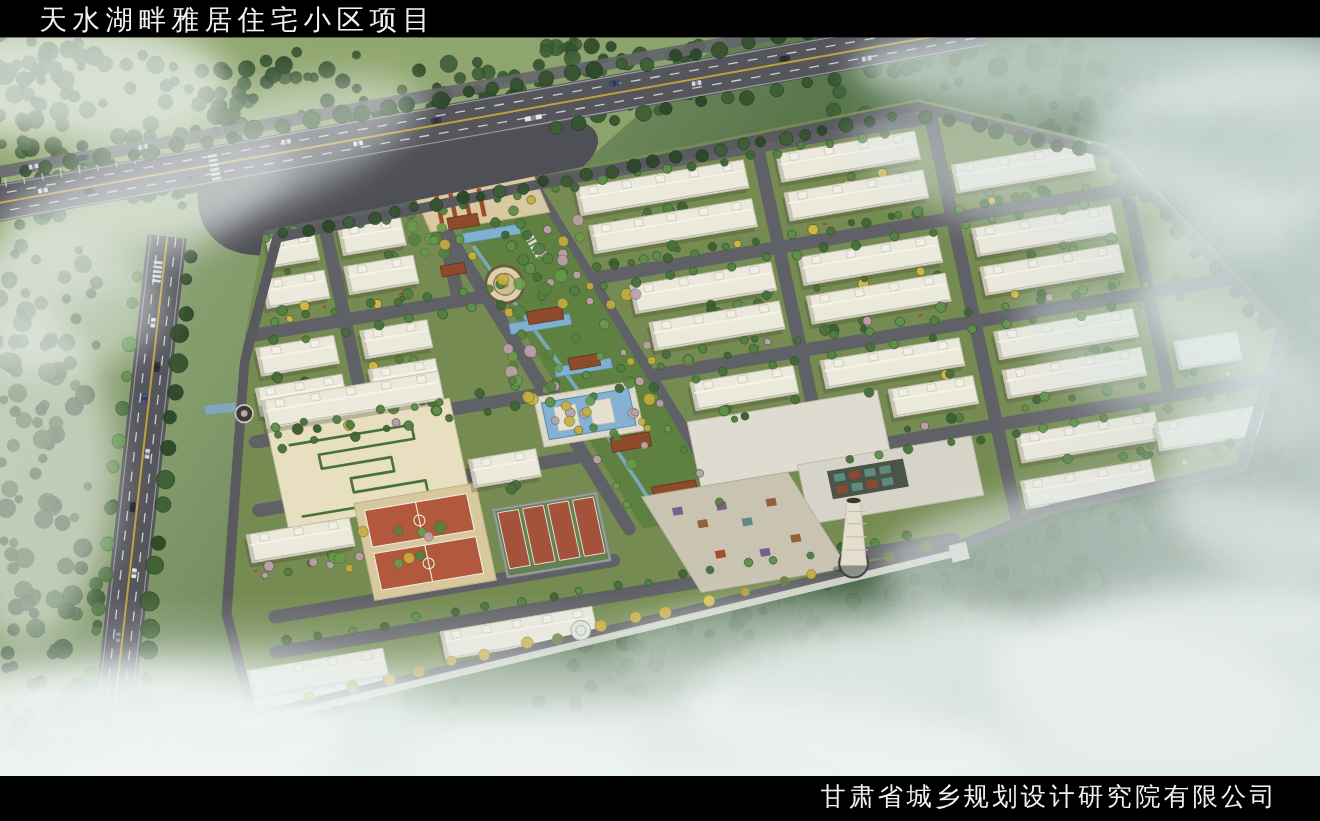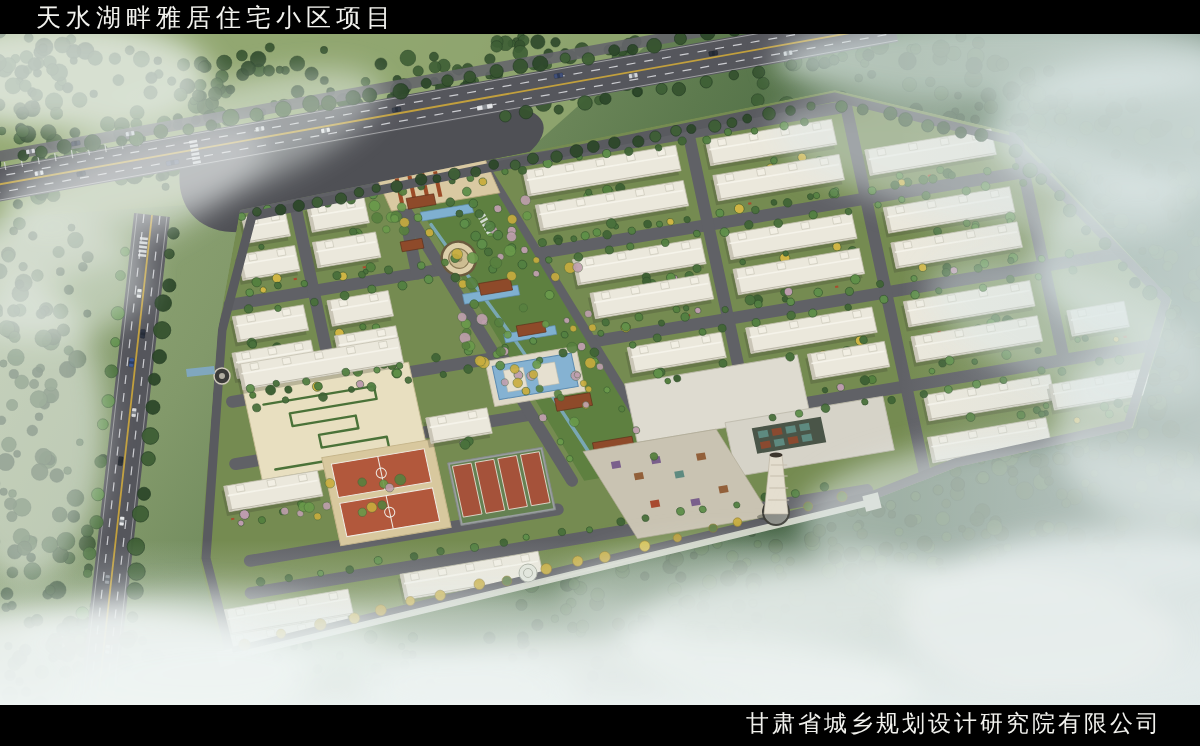--- a/index.html
+++ b/index.html
@@ -5,21 +5,21 @@
   html,body{margin:0;padding:0;background:#111;}
   .stage{position:relative;width:1200px;height:746px;background:#000;overflow:hidden;
          font-family:"DejaVu Serif","Liberation Serif",serif;padding-left:12px;}
   .stage svg{position:absolute;left:0;top:0;}
   .bar{position:absolute;left:0;width:1200px;background:#000;z-index:5;}
   .bar-top{top:0;height:34px;}
   .bar-bottom{top:705px;height:41px;}
   .title-text{position:absolute;left:36px;top:0;line-height:35px;font-size:25px;
               letter-spacing:5px;color:#f2f2ee;font-weight:500;}
   .credit-text{position:absolute;right:38px;top:0;line-height:41px;font-size:23px;
-               letter-spacing:3px;color:#f2f2ee;font-weight:500;font-family:Liberation Mono, monospace;}
+               letter-spacing:3px;color:#f2f2ee;font-weight:500;}
 </style>
 </head>
 <body>
 
 <div class="stage">
   <svg id="scene" width="1200" height="746" viewBox="0 0 1200 746">
     <defs>
       <linearGradient id="bgG" x1="0" y1="0" x2="1" y2="0.35">
         <stop offset="0" stop-color="#9cb080"></stop>
           <stop offset="0.3" stop-color="#82996a"></stop>

